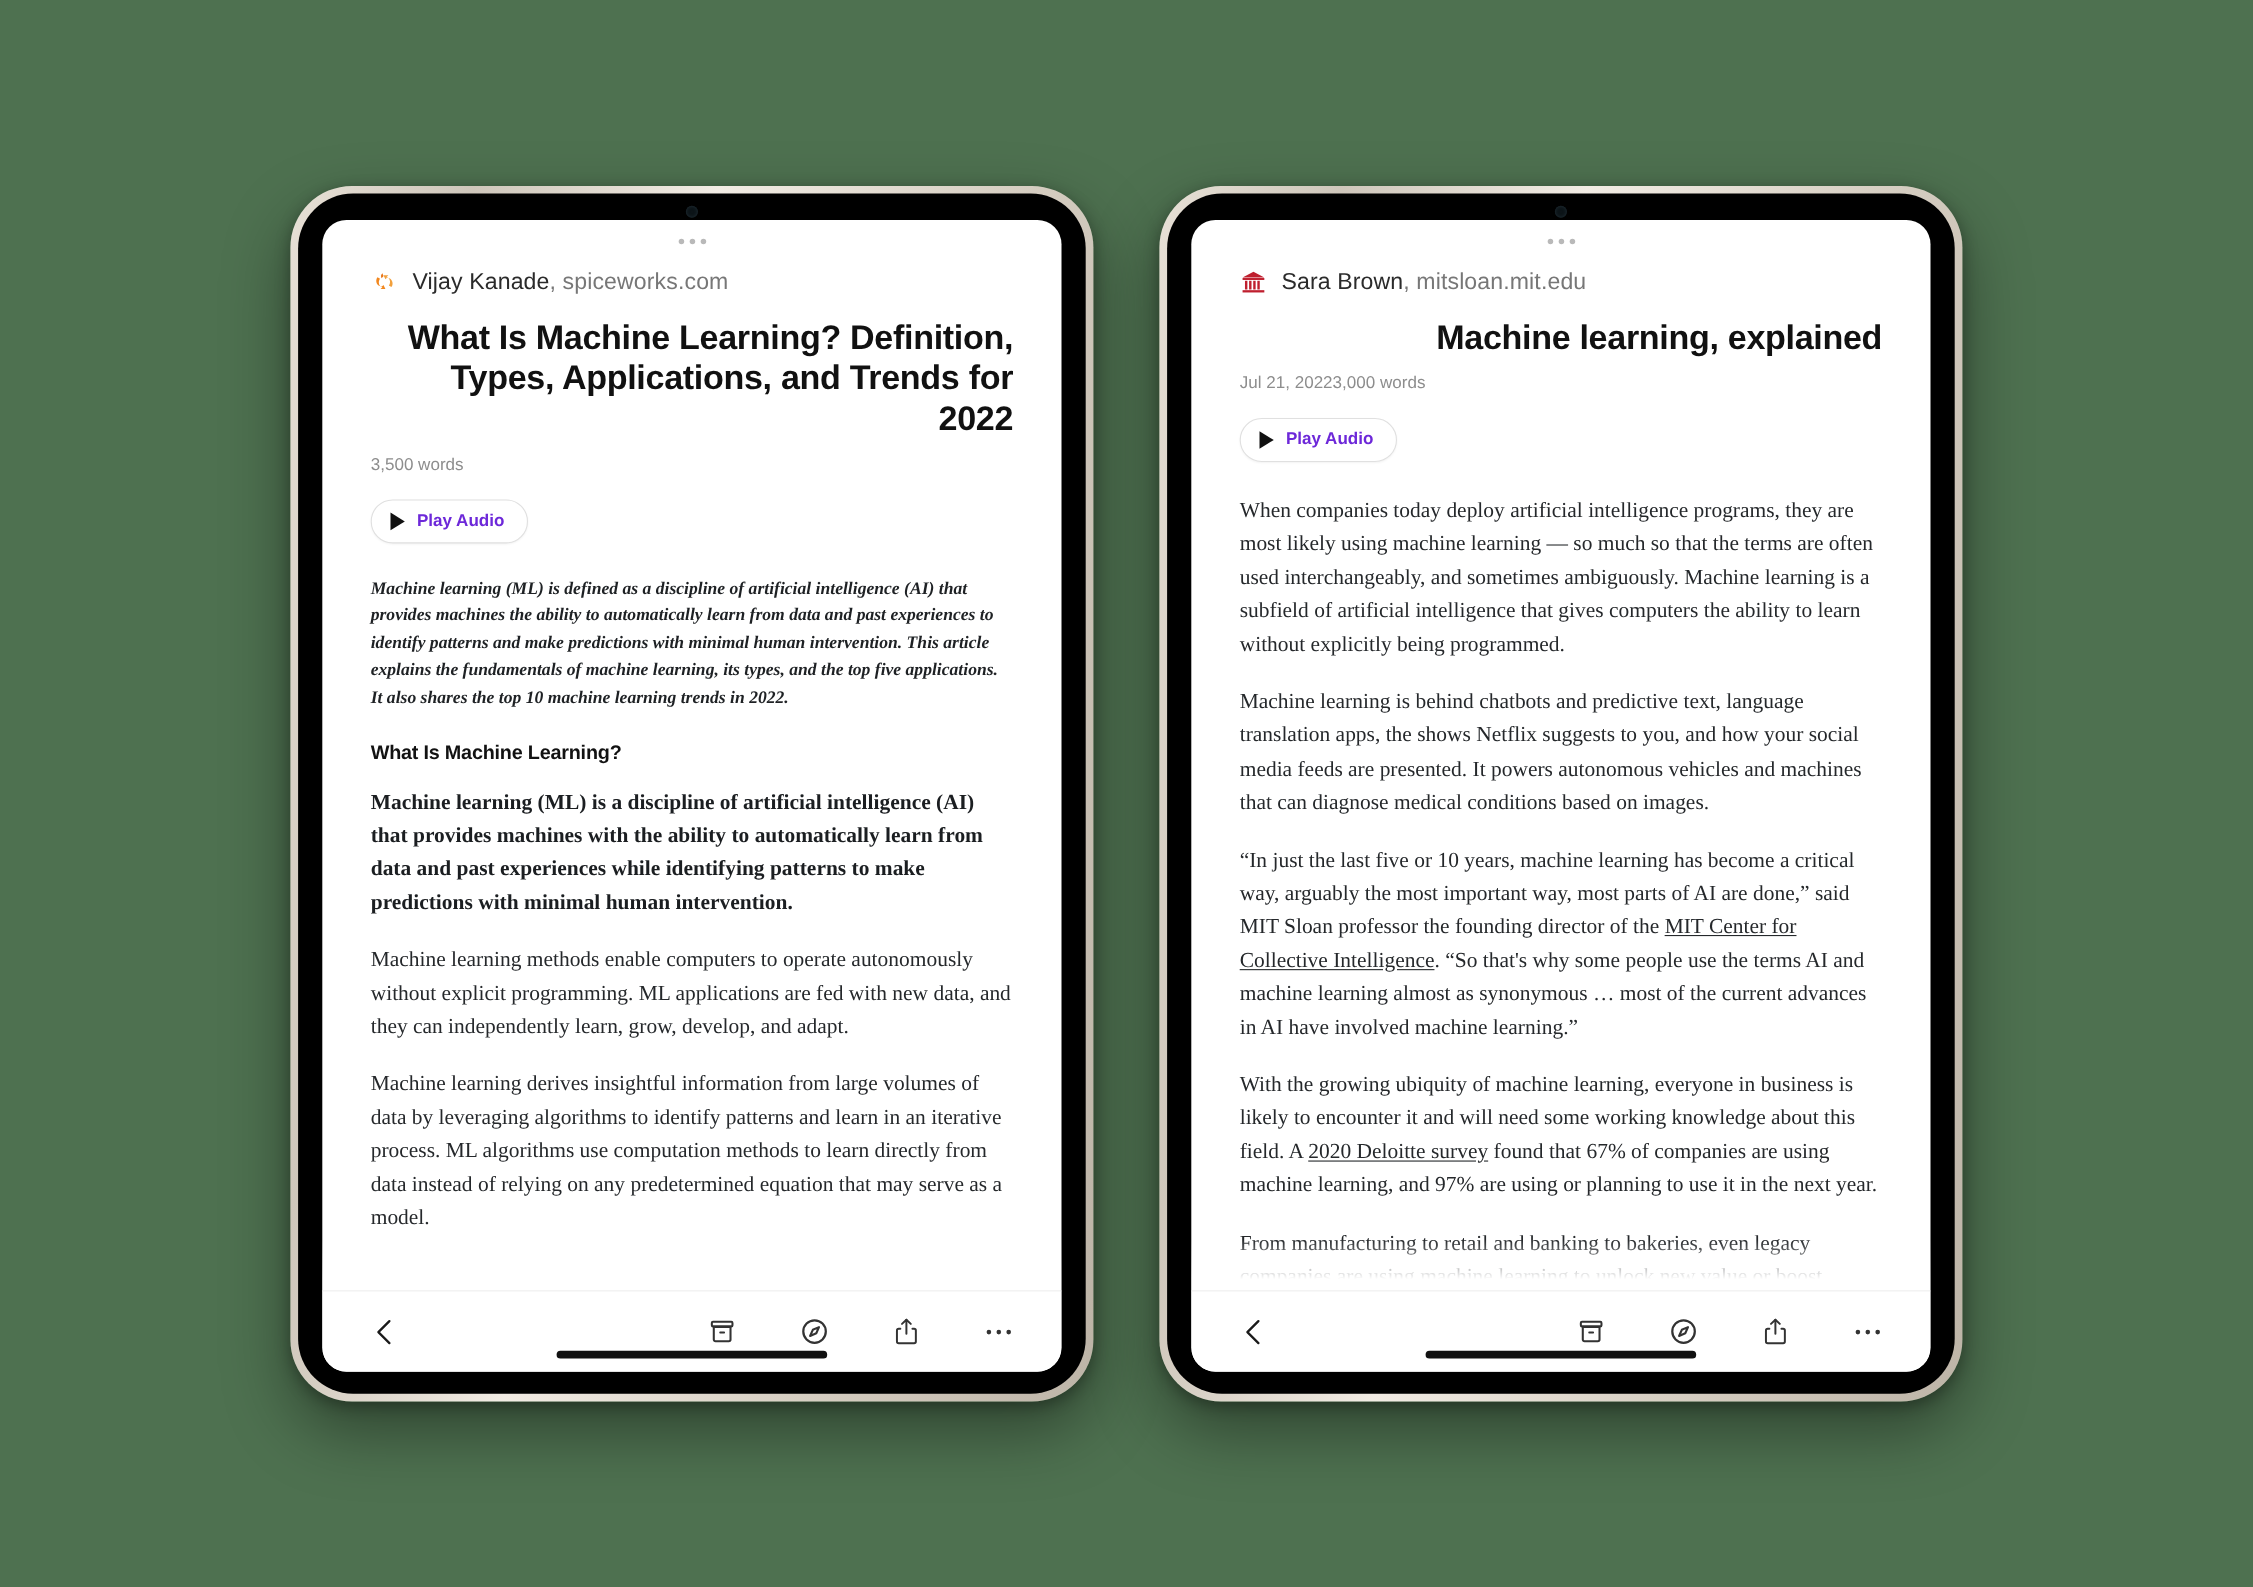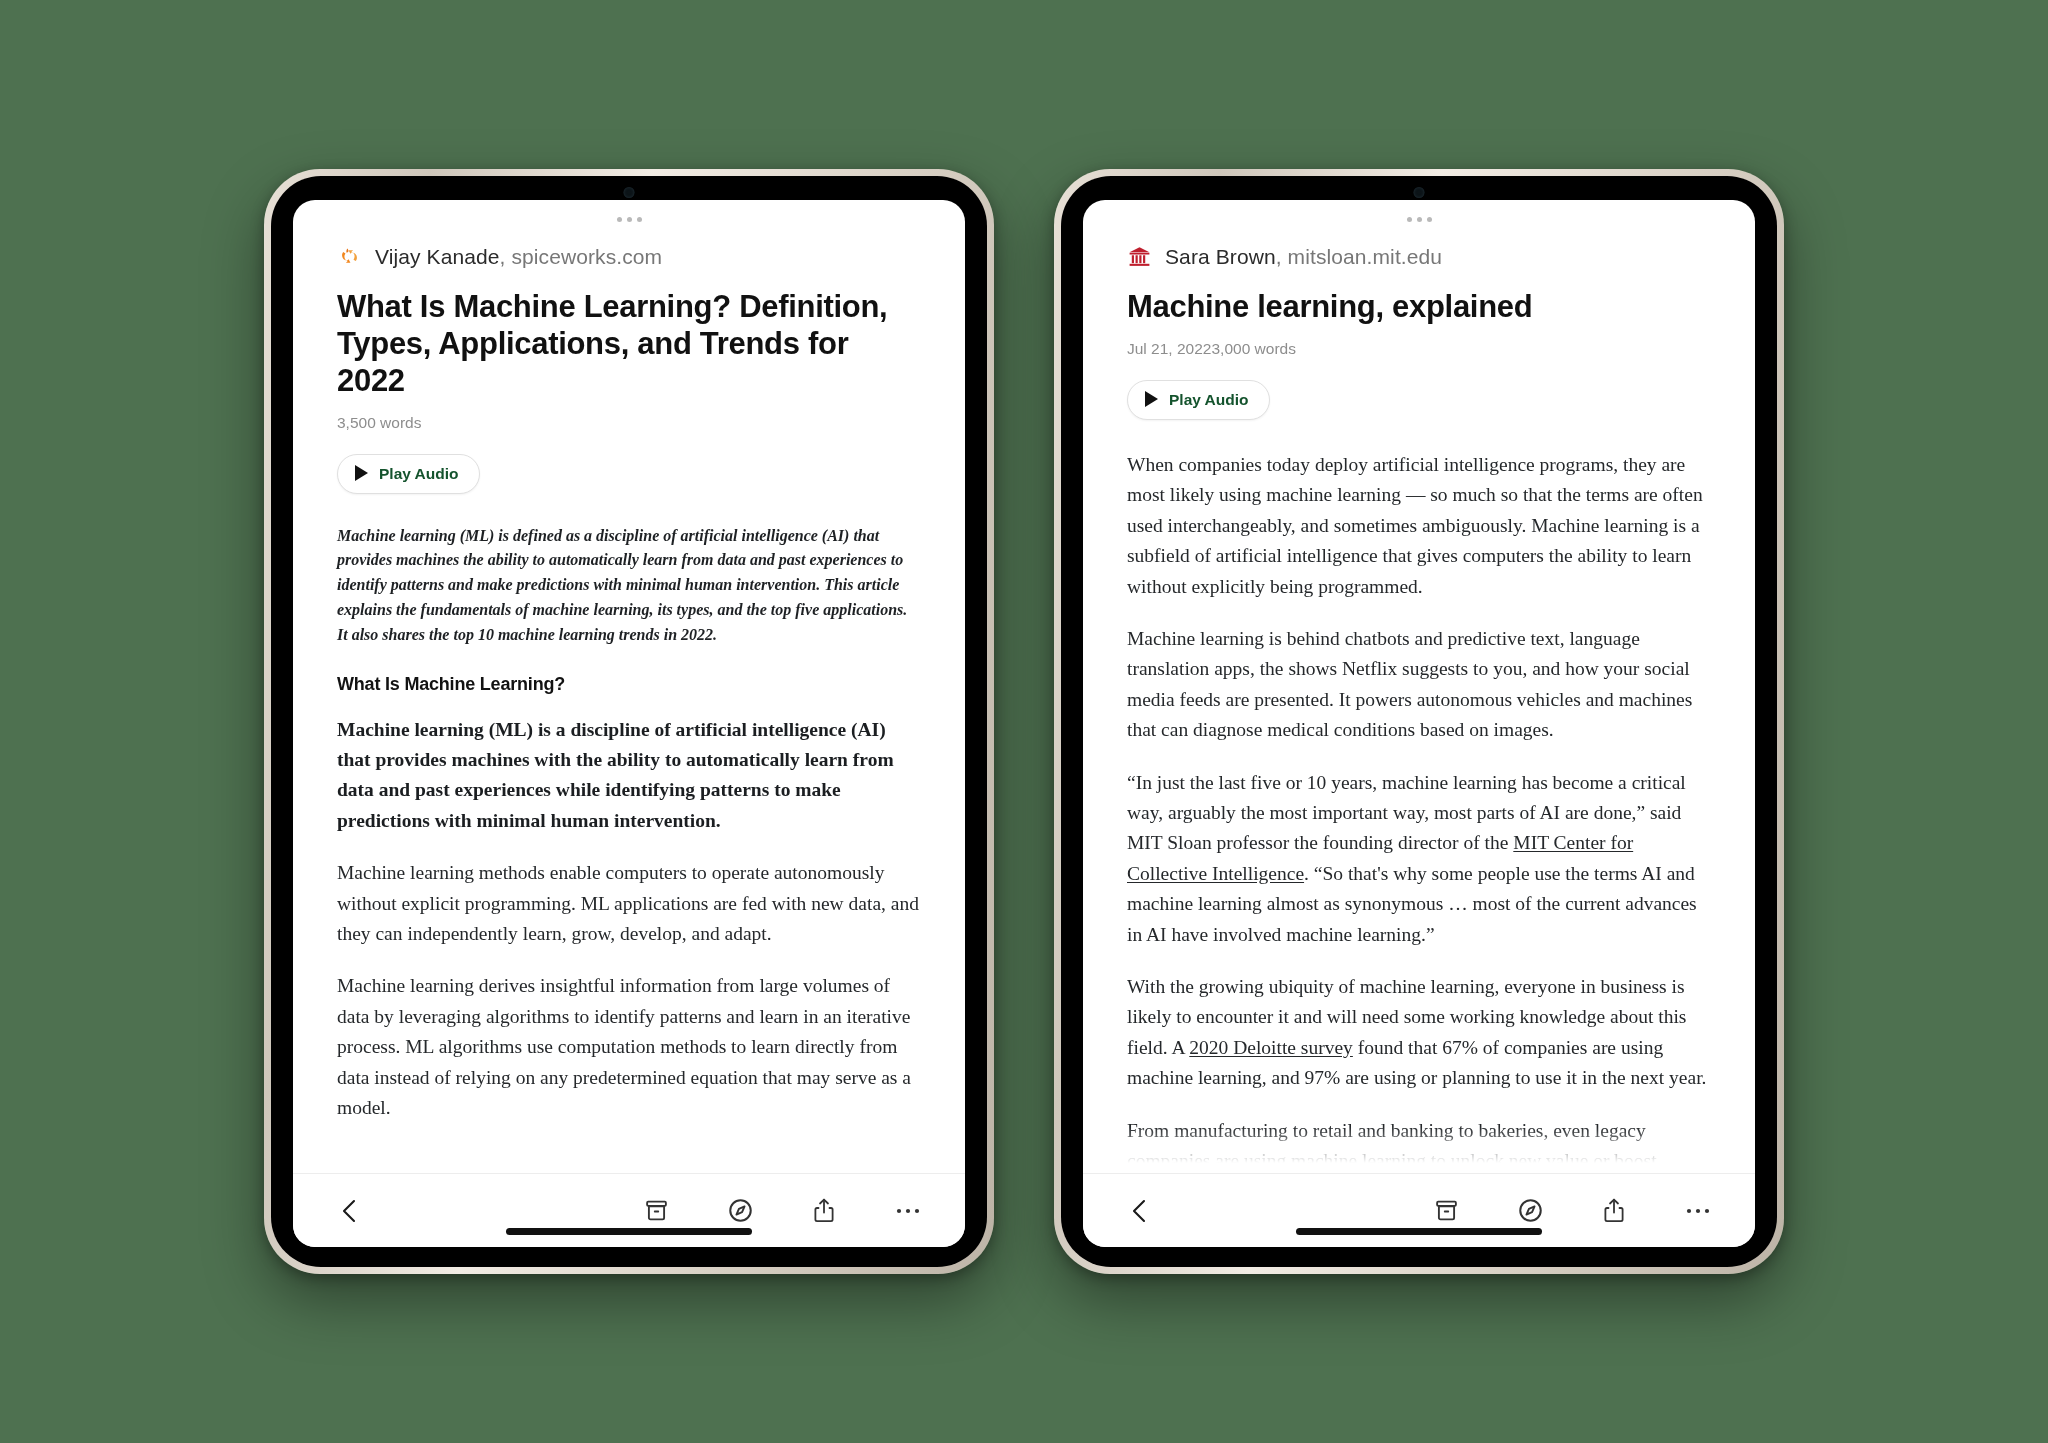--- a/index.html
+++ b/index.html
@@ -107,41 +107,42 @@
   .source-text .author { color: #2b2b2b; }
 
   
   .title {
     font-size: 31px;
     line-height: 1.19;
     font-weight: 700;
     color: #111111;
     letter-spacing: -0.3px;
     margin-bottom: 14px;
+    text-align: right;
   }
   .meta-row {
     display: flex;
     align-items: center;
     font-size: 15.5px;
     color: #8d8d8d;
     margin-bottom: 22px;
   }
 
   
   .play-audio {
     display: inline-flex;
-    align-items: flex-start;
+    align-items: center;
     gap: 11px;
     border: 1px solid #e0e0e0;
     background: #fff;
     border-radius: 22px;
     padding: 10px 20px 10px 17px;
     font-size: 15.5px;
     font-weight: 600;
-    color: #14532d;
+    color: #6d28d9;
     cursor: pointer;
     box-shadow: 0 1px 2px rgba(0,0,0,.05);
     margin-bottom: 30px;
   }
   .play-tri {
     width: 0; height: 0;
     border-left: 13px solid #111;
     border-top: 8px solid transparent;
     border-bottom: 8px solid transparent;
   }

